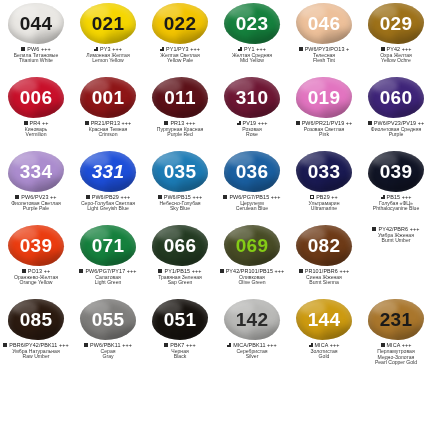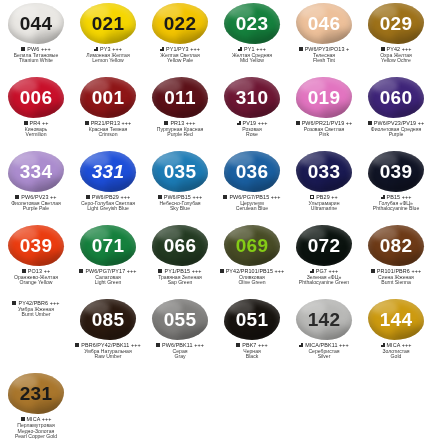--- a/index.html
+++ b/index.html
@@ -468,35 +468,20 @@
           <div class="code-line">
             <span class="sq full"></span>
             <span>PY42/PR101/PB15 +++</span>
           </div>
           <div class="name-ru">Оливковая</div>
           <div class="name-en">Olive Green</div>
         </div>
       </div>
       <div class="cell">
         <div class="blob-wrap">
-          <div class="blob" style="background: rgb(11, 19, 15); border-radius: 46% 54% 50% 50% / 55% 45%; box-shadow: rgba(0, 0, 0, 0.22) 0px -4px 7px inset, rgba(255, 255, 255, 0.22) 0px 3px 6px inset;">
-            <span class="num" style="color: rgb(255, 255, 255);">072</span>
-          </div>
-        </div>
-        <div class="meta">
-          <div class="code-line">
-            <span class="sq half"></span>
-            <span>PG7 +++</span>
-          </div>
-          <div class="name-ru">Зеленая «ФЦ»</div>
-          <div class="name-en">Phthalocyanine Green</div>
-        </div>
-      </div>
-      <div class="cell">
-        <div class="blob-wrap">
           <div class="blob" style="background: rgb(109, 58, 23); border-radius: 53% 47% 44% 56% / 50% 52% 48% 50%; box-shadow: rgba(0, 0, 0, 0.22) 0px -4px 7px inset, rgba(255, 255, 255, 0.22) 0px 3px 6px inset;">
             <span class="num" style="color: rgb(255, 255, 255);">082</span>
           </div>
         </div>
         <div class="meta">
           <div class="code-line">
             <span class="sq full"></span>
             <span>PR101/PBR6 +++</span>
           </div>
           <div class="name-ru">Сиена Жженая</div>

